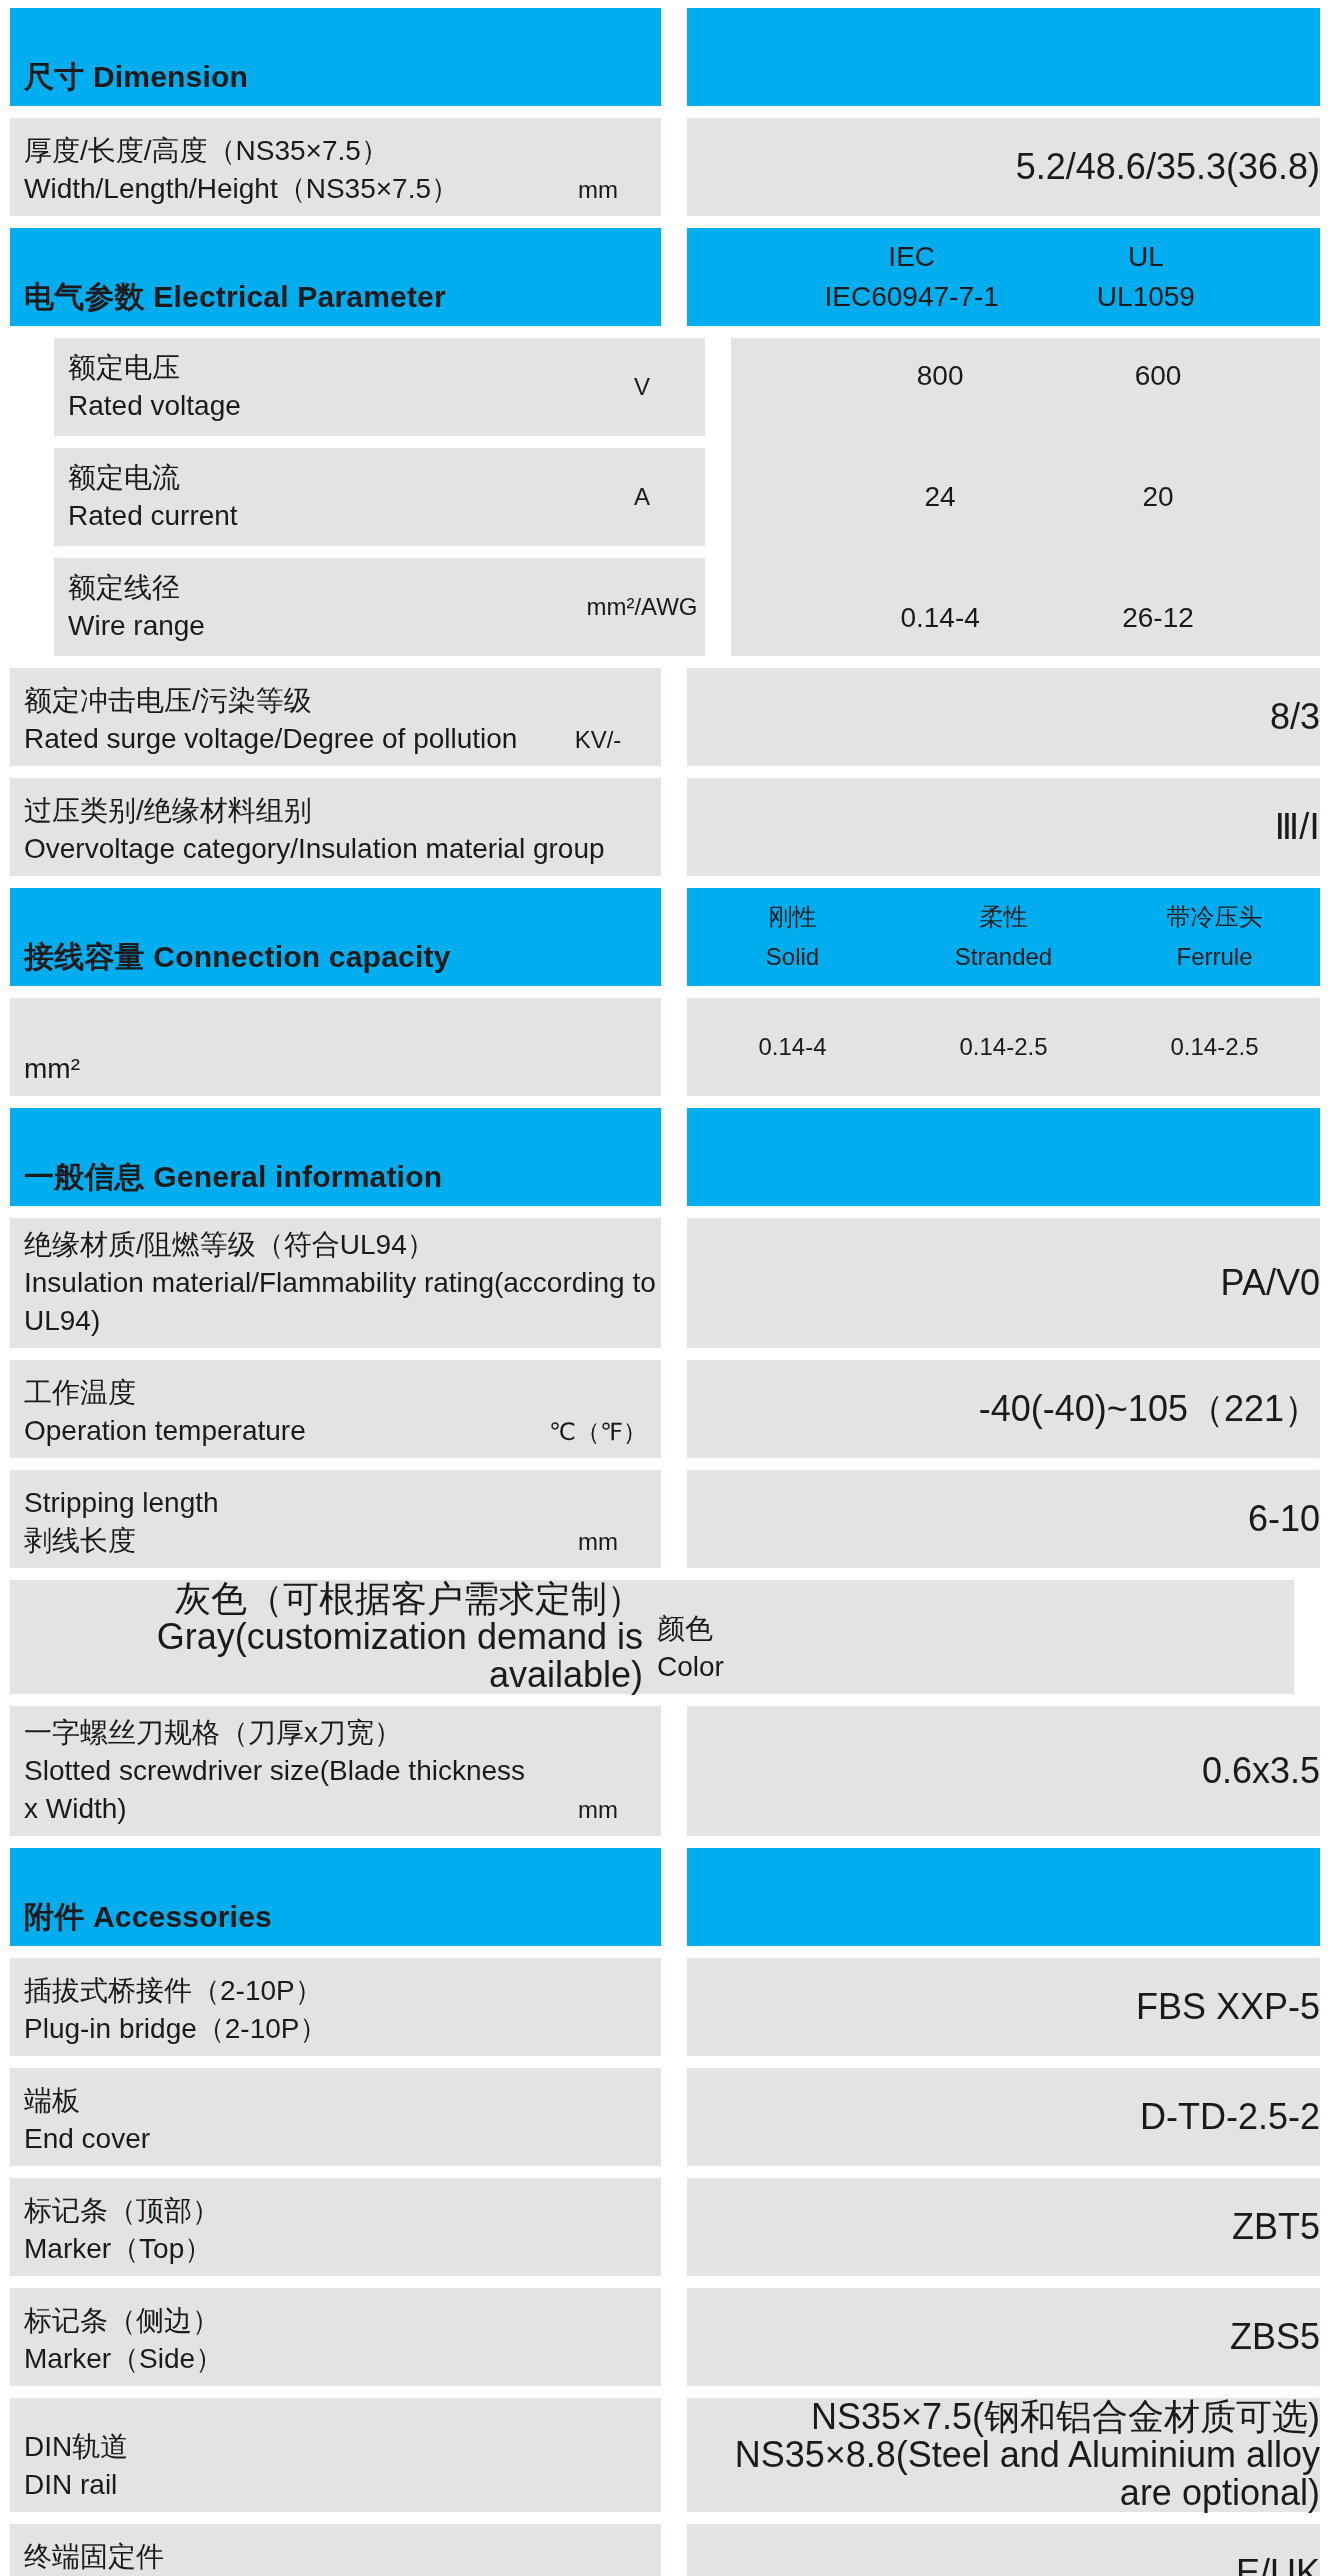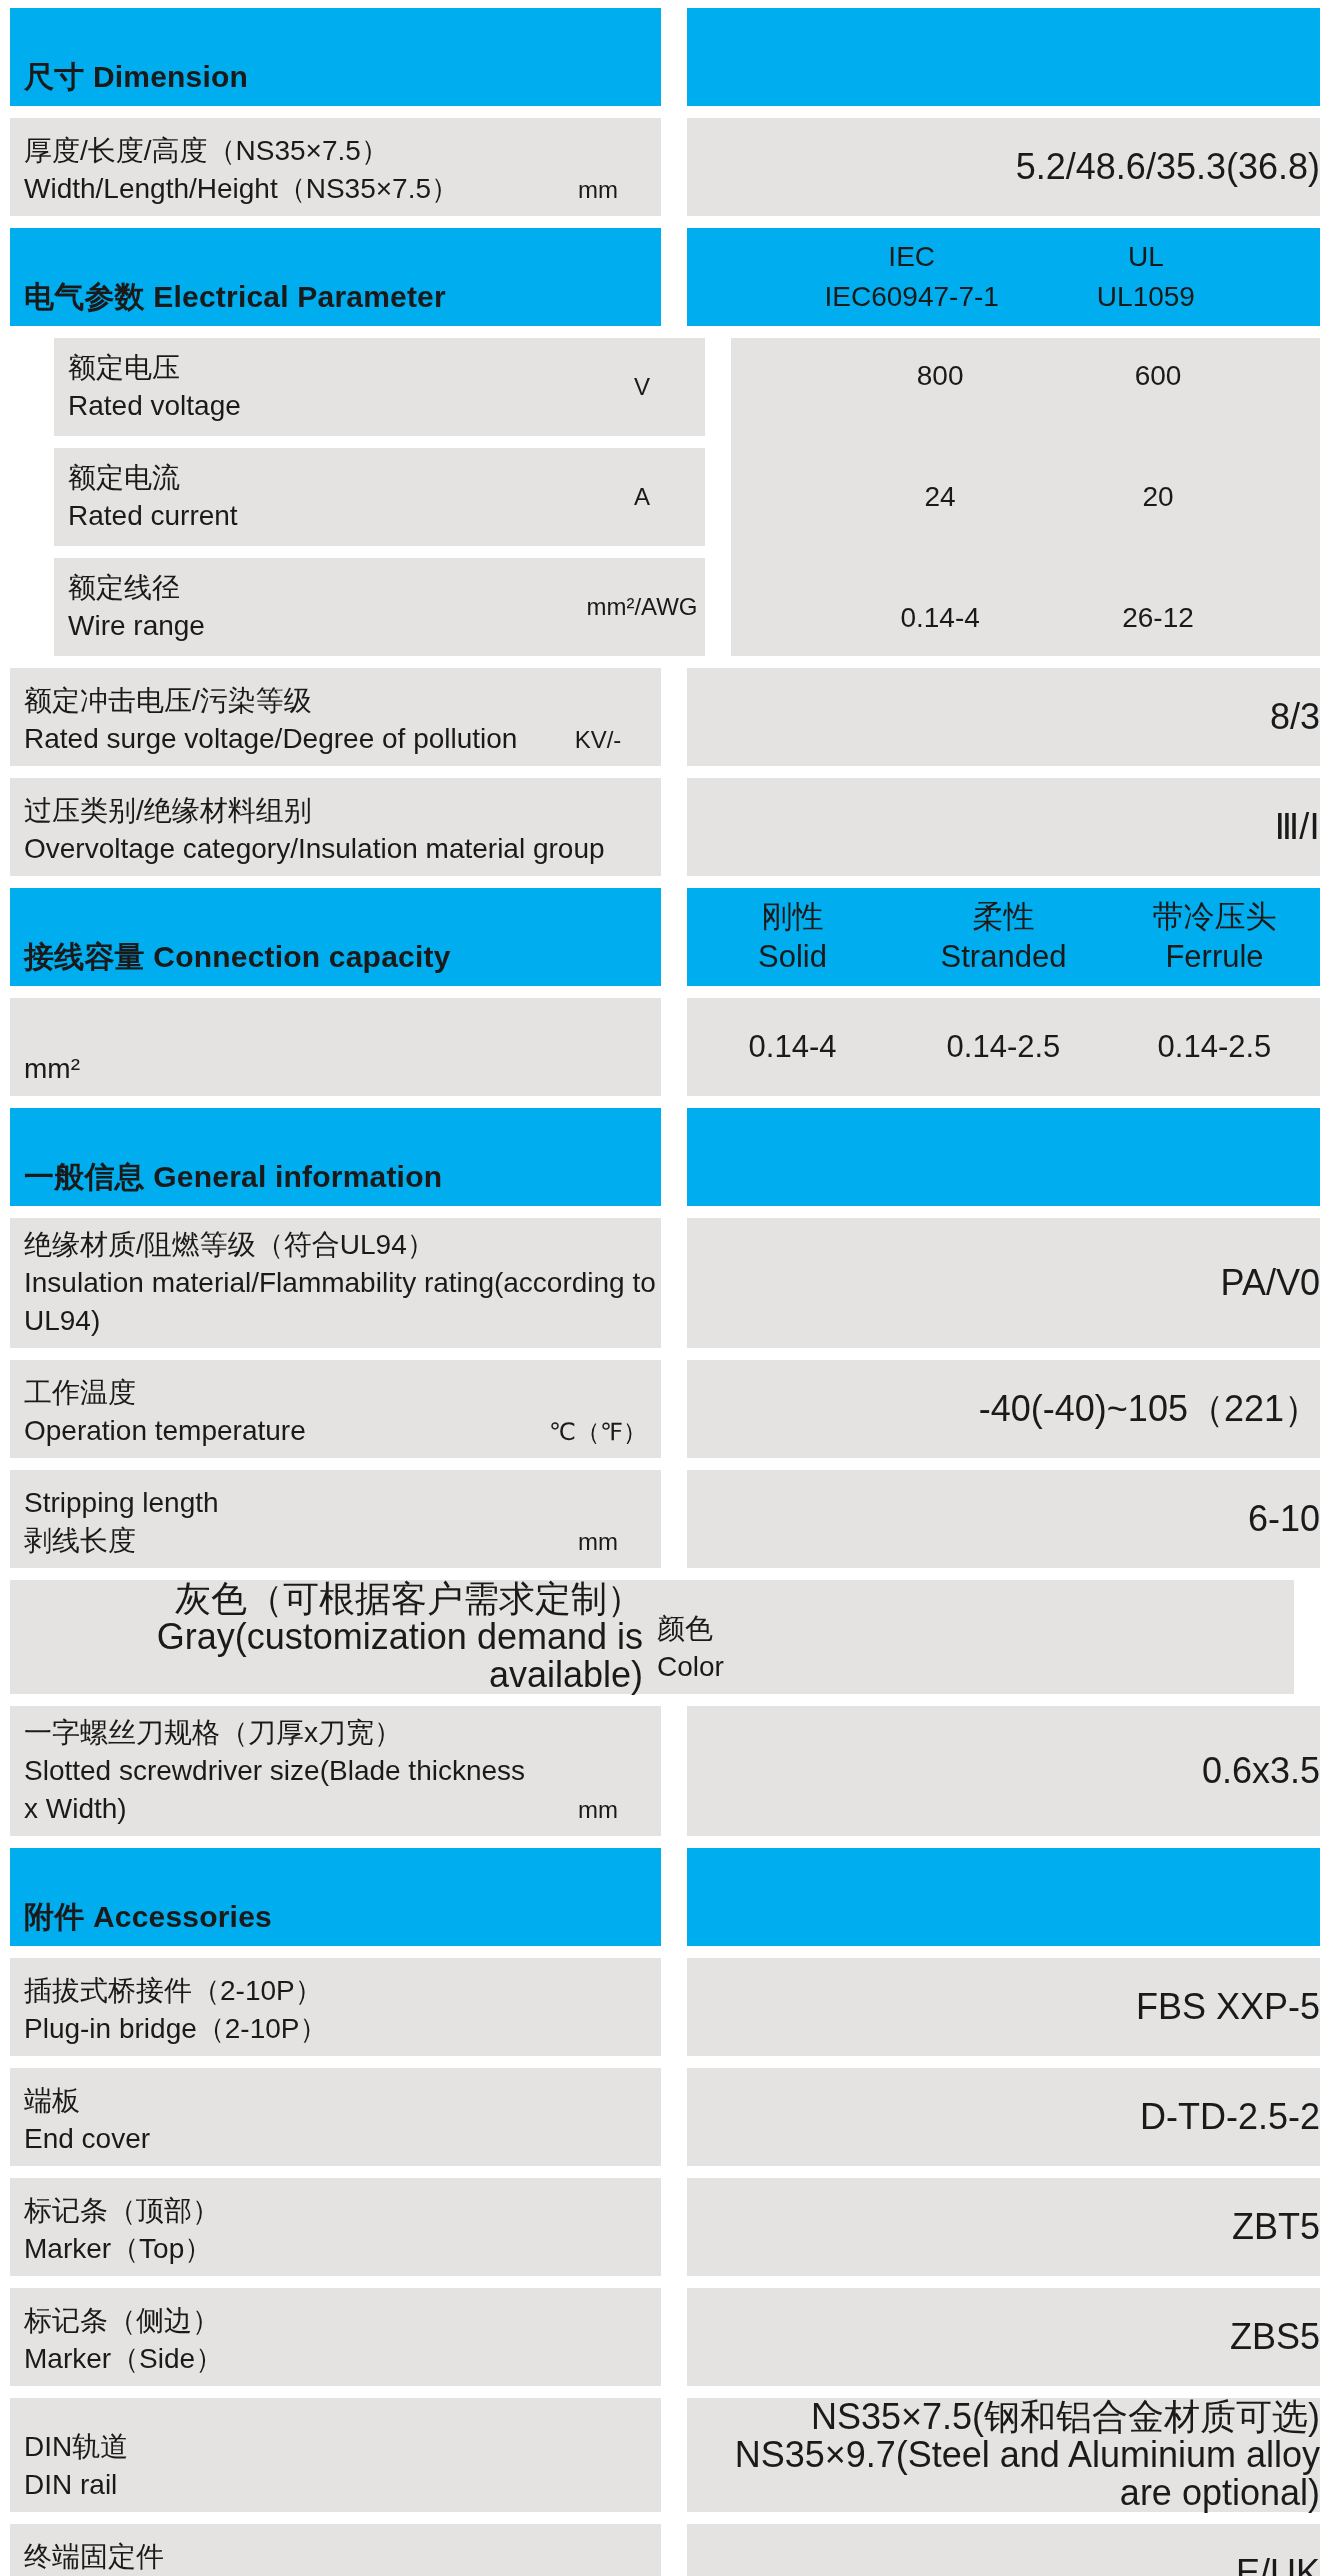--- a/index.html
+++ b/index.html
@@ -68,21 +68,21 @@
   .cols2{
     margin-left:17%;
     width:74%;
     display:flex;
   }
   .cols2 > div{flex:1;text-align:center;font-size:28px;line-height:40px;}
   .cols3{
     width:100%;
     display:flex;
   }
-  .cols3 > div{flex:1;text-align:center;font-size:31px;line-height:40px;}
+  .cols3 > div{flex:1;text-align:center;font-size:24px;line-height:40px;}
   
   .group{display:flex;margin-bottom:12px;}
   .group-left{
     width:651px;
     margin-right:26px;
     display:flex;
     flex-direction:column;
     margin-left:44px;
   }
   .group-left .g-item{
@@ -389,21 +389,21 @@
   <div class="row">
     <div class="cell left gray">
       <div class="label">
         <div>DIN轨道</div>
         <div>DIN rail</div>
       </div>
     </div>
     <div class="cell right gray">
       <div class="val-single">
         <div>NS35×7.5(钢和铝合金材质可选)</div>
-        <div>NS35×9.7(Steel and Aluminium alloy are optional)</div>
+        <div>NS35×8.8(Steel and Aluminium alloy are optional)</div>
       </div>
     </div>
   </div>
 
   <div class="row">
     <div class="cell left gray">
       <div class="label">
         <div>终端固定件</div>
         <div>End stopper</div>
       </div>

